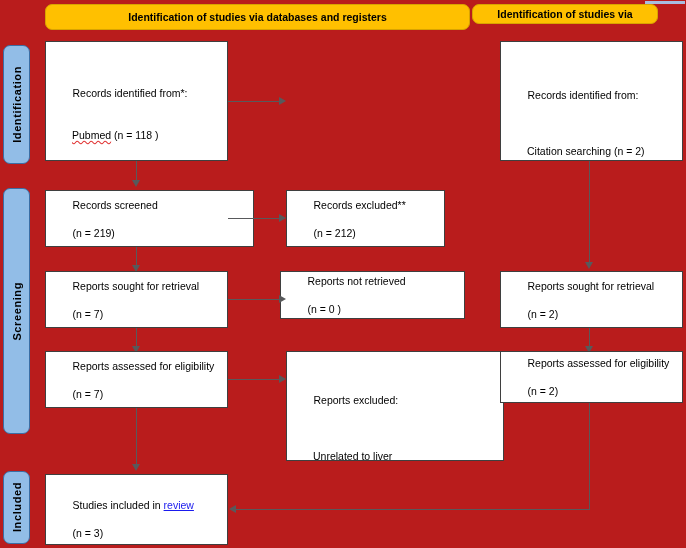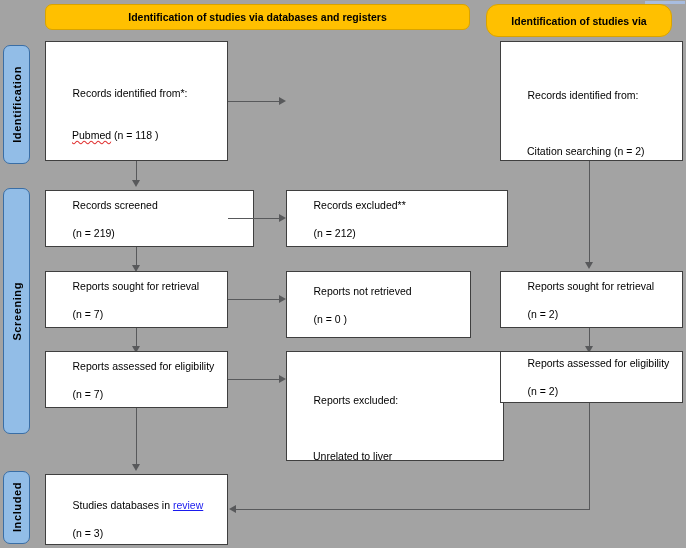--- a/index.html
+++ b/index.html
@@ -8,21 +8,21 @@
     padding: 0;
     background: #ffffff;
   }
   body {
     font-family: "Liberation Sans", sans-serif;
   }
   #canvas {
     position: relative;
     width: 686px;
     height: 548px;
-    background: #a3a3a3;
+    background: #b91c1c;
     overflow: hidden;
   }
 
   
   .stage-bar {
     position: absolute;
     background: #92bde7;
     border: 1px solid #3a6ea5;
     border-radius: 7px;
     box-sizing: border-box;
@@ -133,21 +133,21 @@
 <body>
 
 <div id="canvas">
 
   <div class="top-artifact" style="left:645px; top:1px; width:40px;"></div>
 
   <div class="banner" style="left:45px; top:4px; width:425px; height:26px;">
     <span>Identification of studies via databases and registers</span>
   </div>
 
-  <div class="banner" style="left:486px; top:4px; width:186px; height:33px;border-radius:12px;">
+  <div class="banner" style="left:472px; top:4px; width:186px; height:20px;">
     <span>Identification of studies via</span>
   </div>
 
   <div class="stage-bar" style="left:3px; top:45px; width:27px; height:119px;">
     <span class="stage-label">Identification</span>
   </div>
 
   <div class="stage-bar" style="left:3px; top:188px; width:27px; height:246px;">
     <span class="stage-label">Screening</span>
   </div>
@@ -182,41 +182,41 @@
   <div class="conn v" style="left:589px; top:161px; height:103px;"></div>
   <div class="arrow down" style="left:585px; top:262px;"></div>
 
   <div class="node vcenter" style="left:45px; top:190px; width:209px; height:57px;">
     <div class="node-text">
       <span>Records screened</span><br>
       <span>(n = 219)</span>
     </div>
   </div>
 
-  <div class="node vcenter" style="left:286px; top:190px; width:222px; height:57px;">
+  <div class="node vcenter" style="left:286px; top:190px; width:159px; height:57px;">
     <div class="node-text">
       <span>Records excluded**</span><br>
       <span>(n = 212)</span>
     </div>
   </div>
 
   <div class="conn h" style="left:228px; top:218px; width:51px;"></div>
   <div class="arrow right" style="left:279px; top:214px;"></div>
 
   <div class="conn v" style="left:136px; top:247px; height:20px;"></div>
   <div class="arrow down" style="left:132px; top:265px;"></div>
 
   <div class="node vcenter" style="left:45px; top:271px; width:183px; height:57px;">
     <div class="node-text">
       <span>Reports sought for retrieval</span><br>
       <span>(n = 7)</span>
     </div>
   </div>
 
-  <div class="node vcenter" style="left:286px; top:271px; width:185px; height:67px;">
+  <div class="node vcenter" style="left:280px; top:271px; width:185px; height:48px;">
     <div class="node-text">
       <span>Reports not retrieved</span><br>
       <span>(n = 0 )</span>
     </div>
   </div>
 
   <div class="node vcenter" style="left:500px; top:271px; width:183px; height:57px;">
     <div class="node-text">
       <span>Reports sought for retrieval</span><br>
       <span>(n = 2)</span>
@@ -255,21 +255,21 @@
   </div>
 
   <div class="conn h" style="left:228px; top:379px; width:51px;"></div>
   <div class="arrow right" style="left:279px; top:375px;"></div>
 
   <div class="conn v" style="left:136px; top:408px; height:58px;"></div>
   <div class="arrow down" style="left:132px; top:464px;"></div>
 
   <div class="node" style="left:45px; top:474px; width:183px; height:71px;">
     <div class="node-text" style="top:9px;">
-      <span>Studies databases in </span><span class="link-text">review</span><br>
+      <span>Studies included in </span><span class="link-text">review</span><br>
       <span>(n = 3)</span><br>
       <br>
       
     </div>
   </div>
 
   <div class="conn v" style="left:589px; top:403px; height:107px;"></div>
   <div class="conn h" style="left:236px; top:509px; width:354px;"></div>
   <div class="arrow left" style="left:229px; top:505px;"></div>
 

